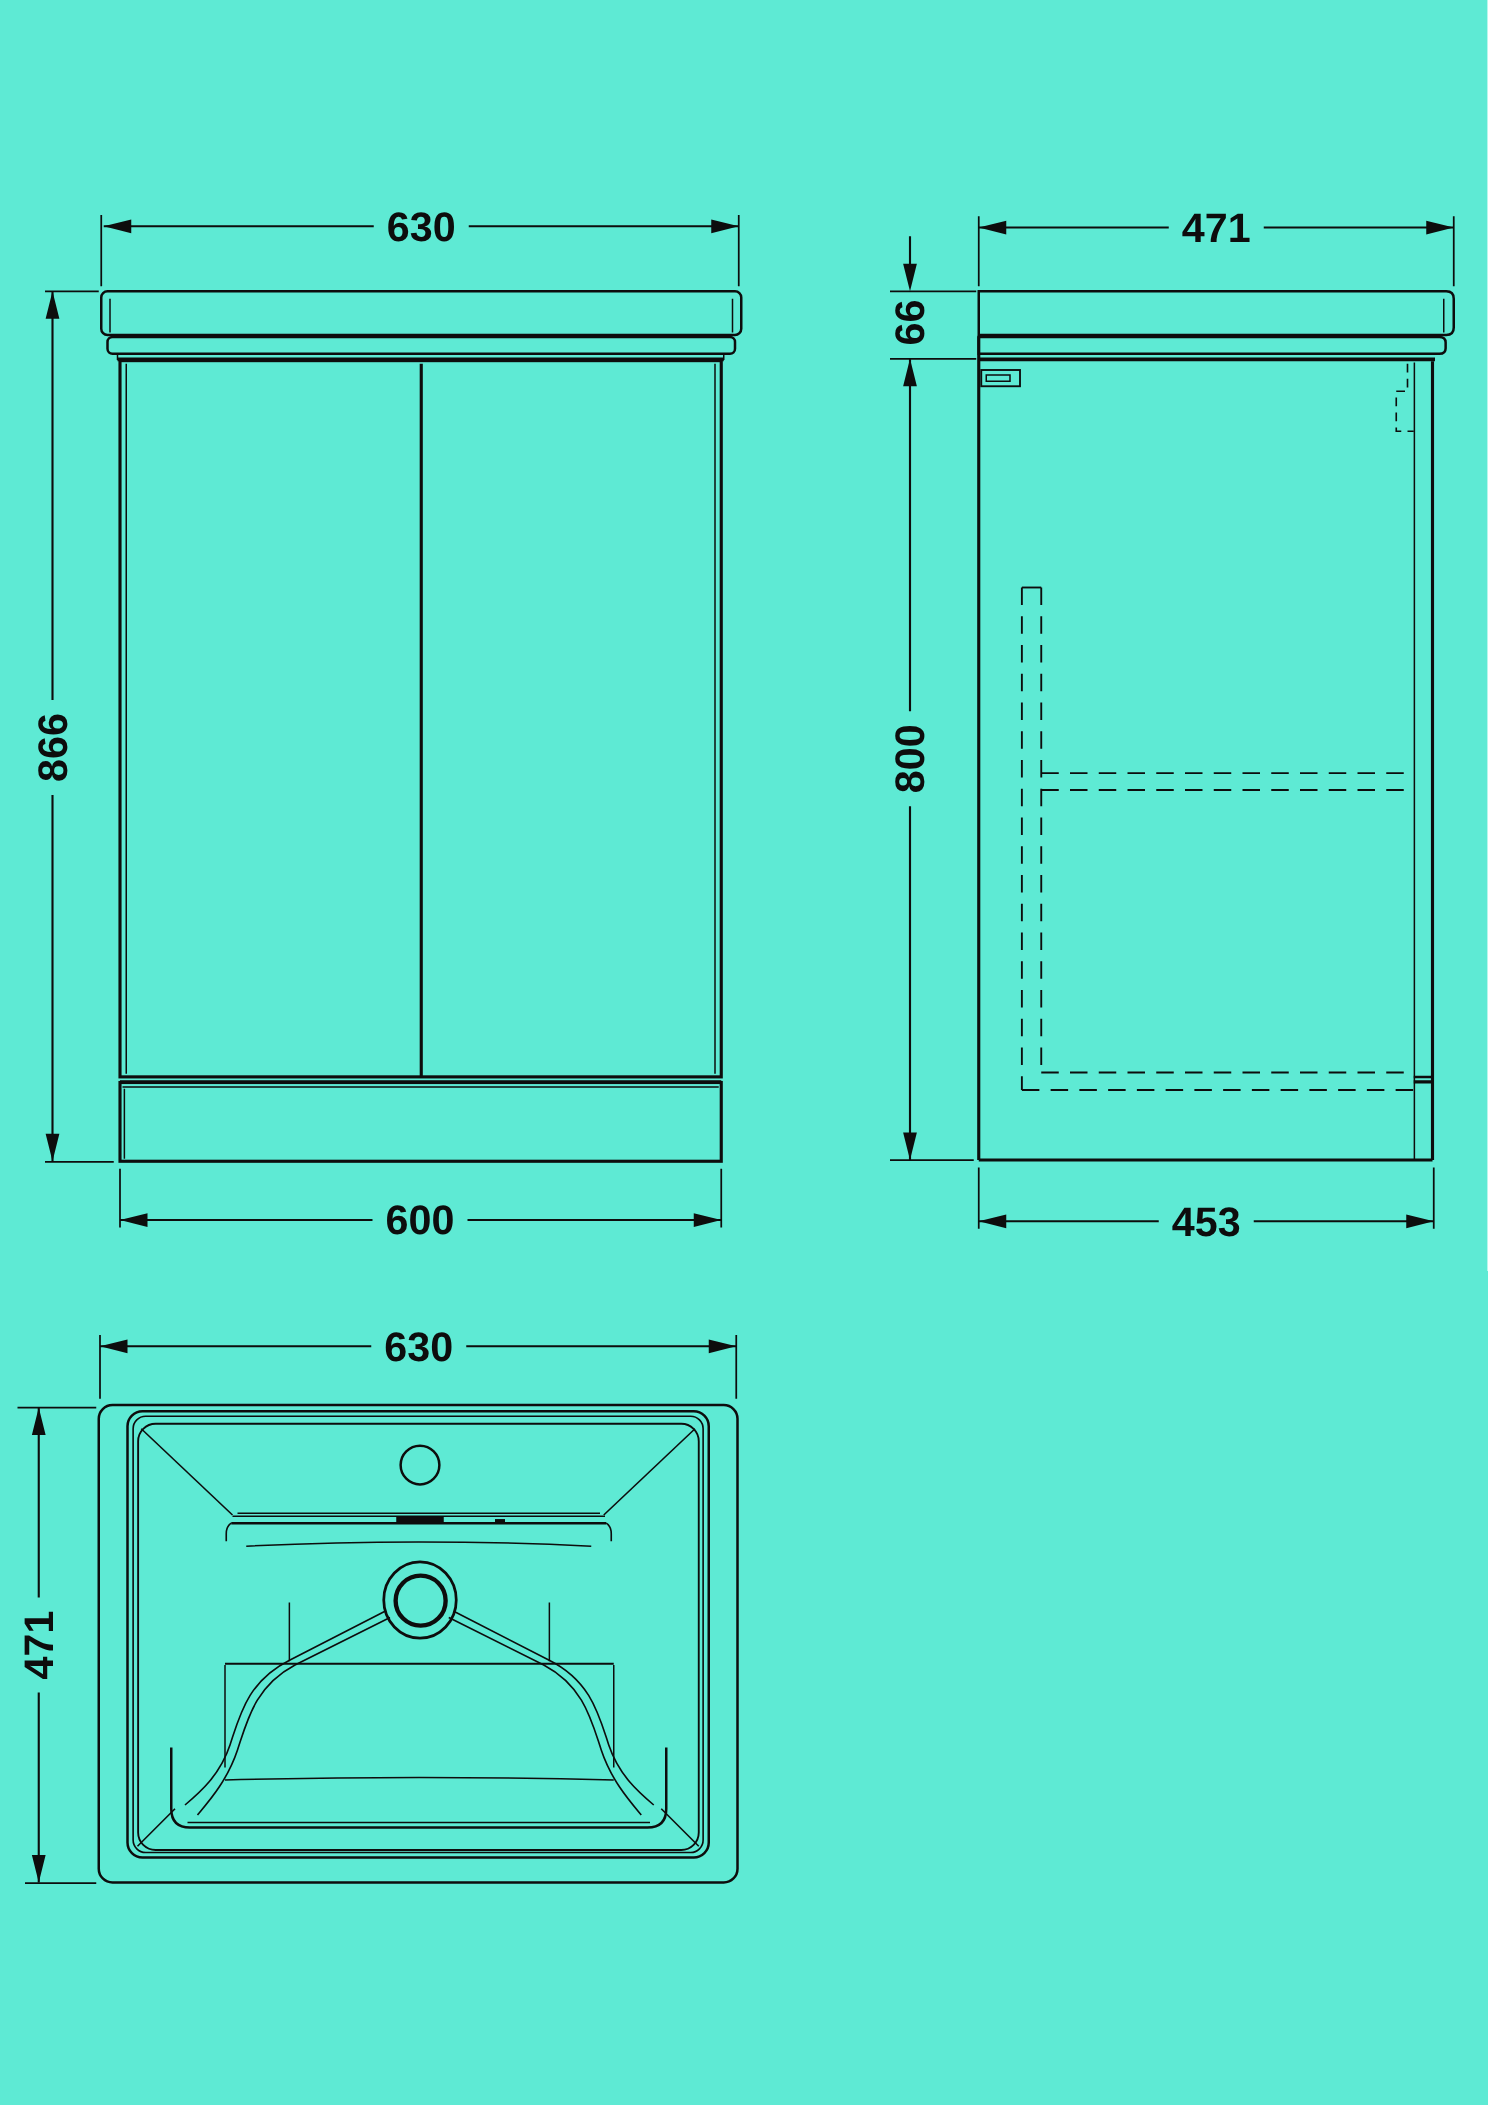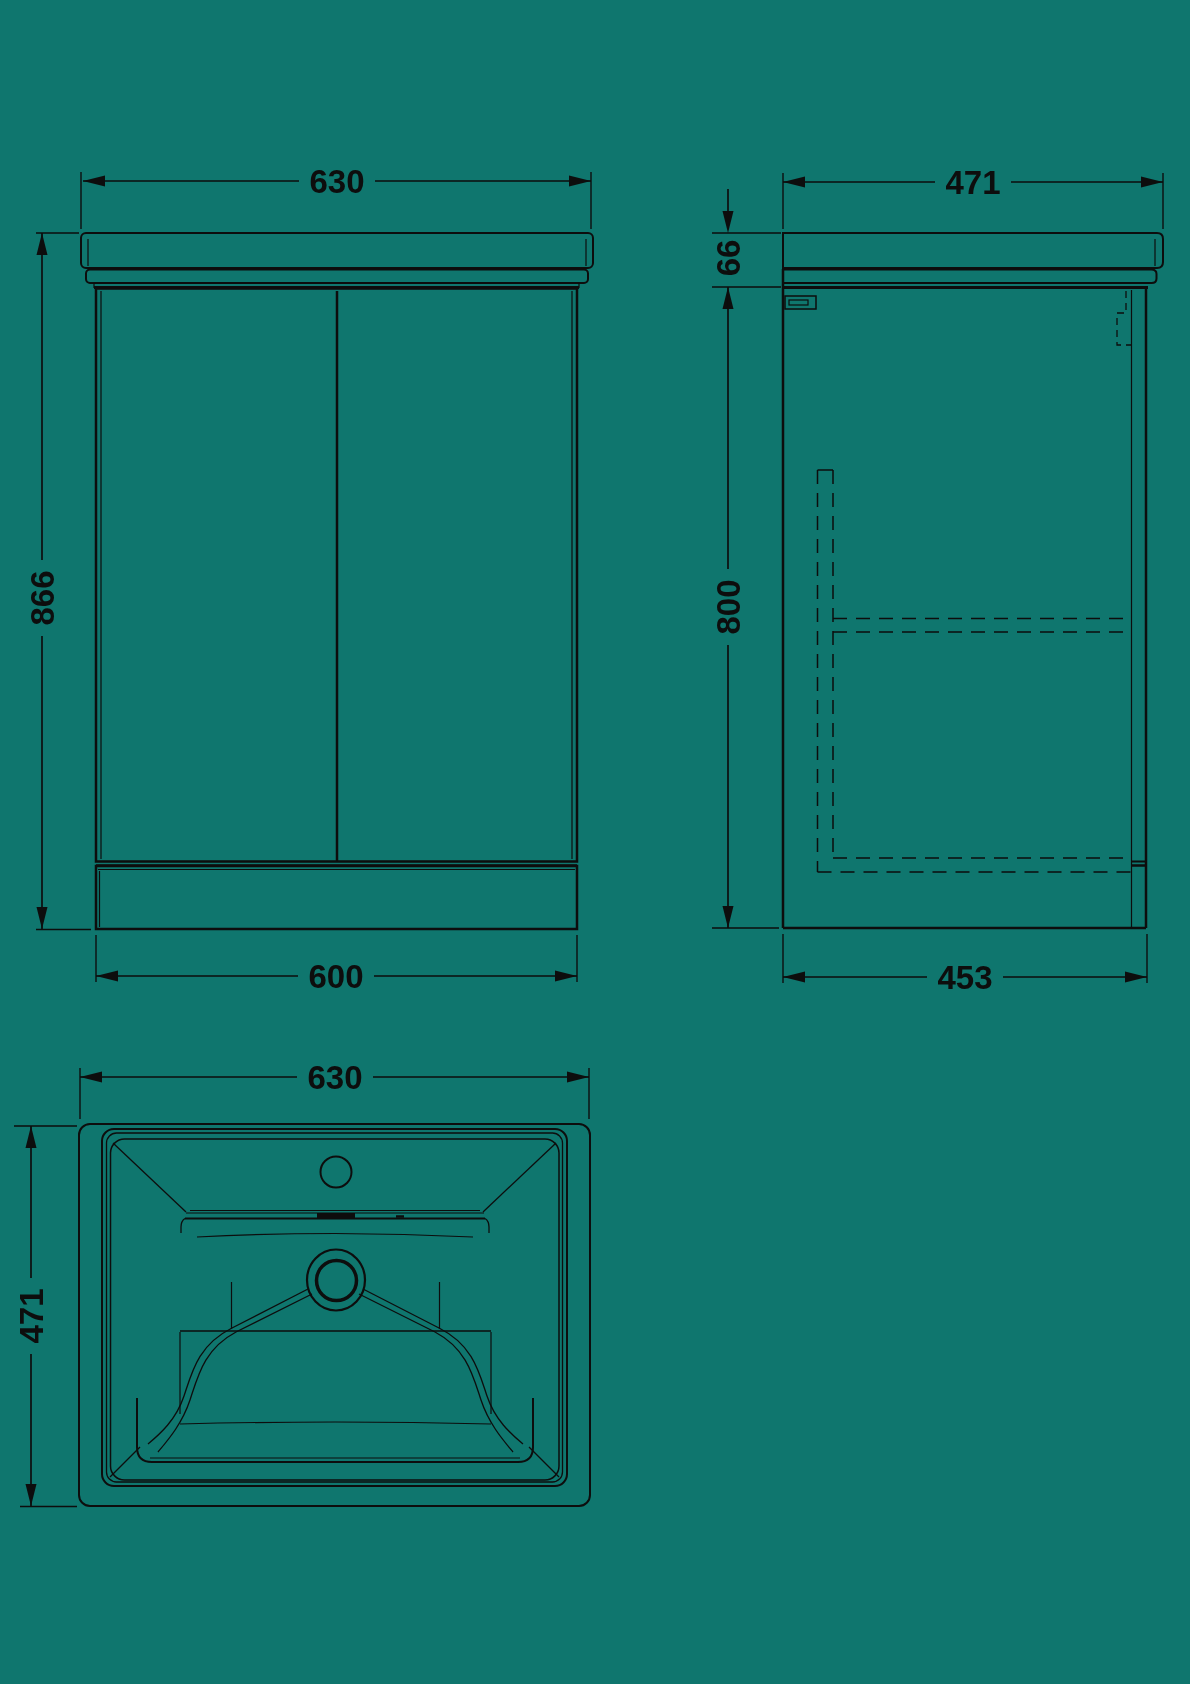--- a/index.html
+++ b/index.html
@@ -1,16 +1,16 @@
 <!DOCTYPE html>
 <html><head>
 <meta charset="utf-8">
 <style>
   html,body{margin:0;padding:0;background:#ffffff;}
-  .page{width:1190px;height:1684px;background:#0f766e;position:relative;overflow:hidden;}
+  .page{width:1190px;height:1684px;background:#5eead4;position:relative;overflow:hidden;}
   svg{display:block;}
   .dim-text{
     font-family:"Liberation Sans", sans-serif;
     font-weight:bold;
     font-size:33px;
     fill:#0d0d0d;
     letter-spacing:0px;
   }
   line,path,rect,circle,ellipse,polyline{vector-effect:none;}
 </style>

